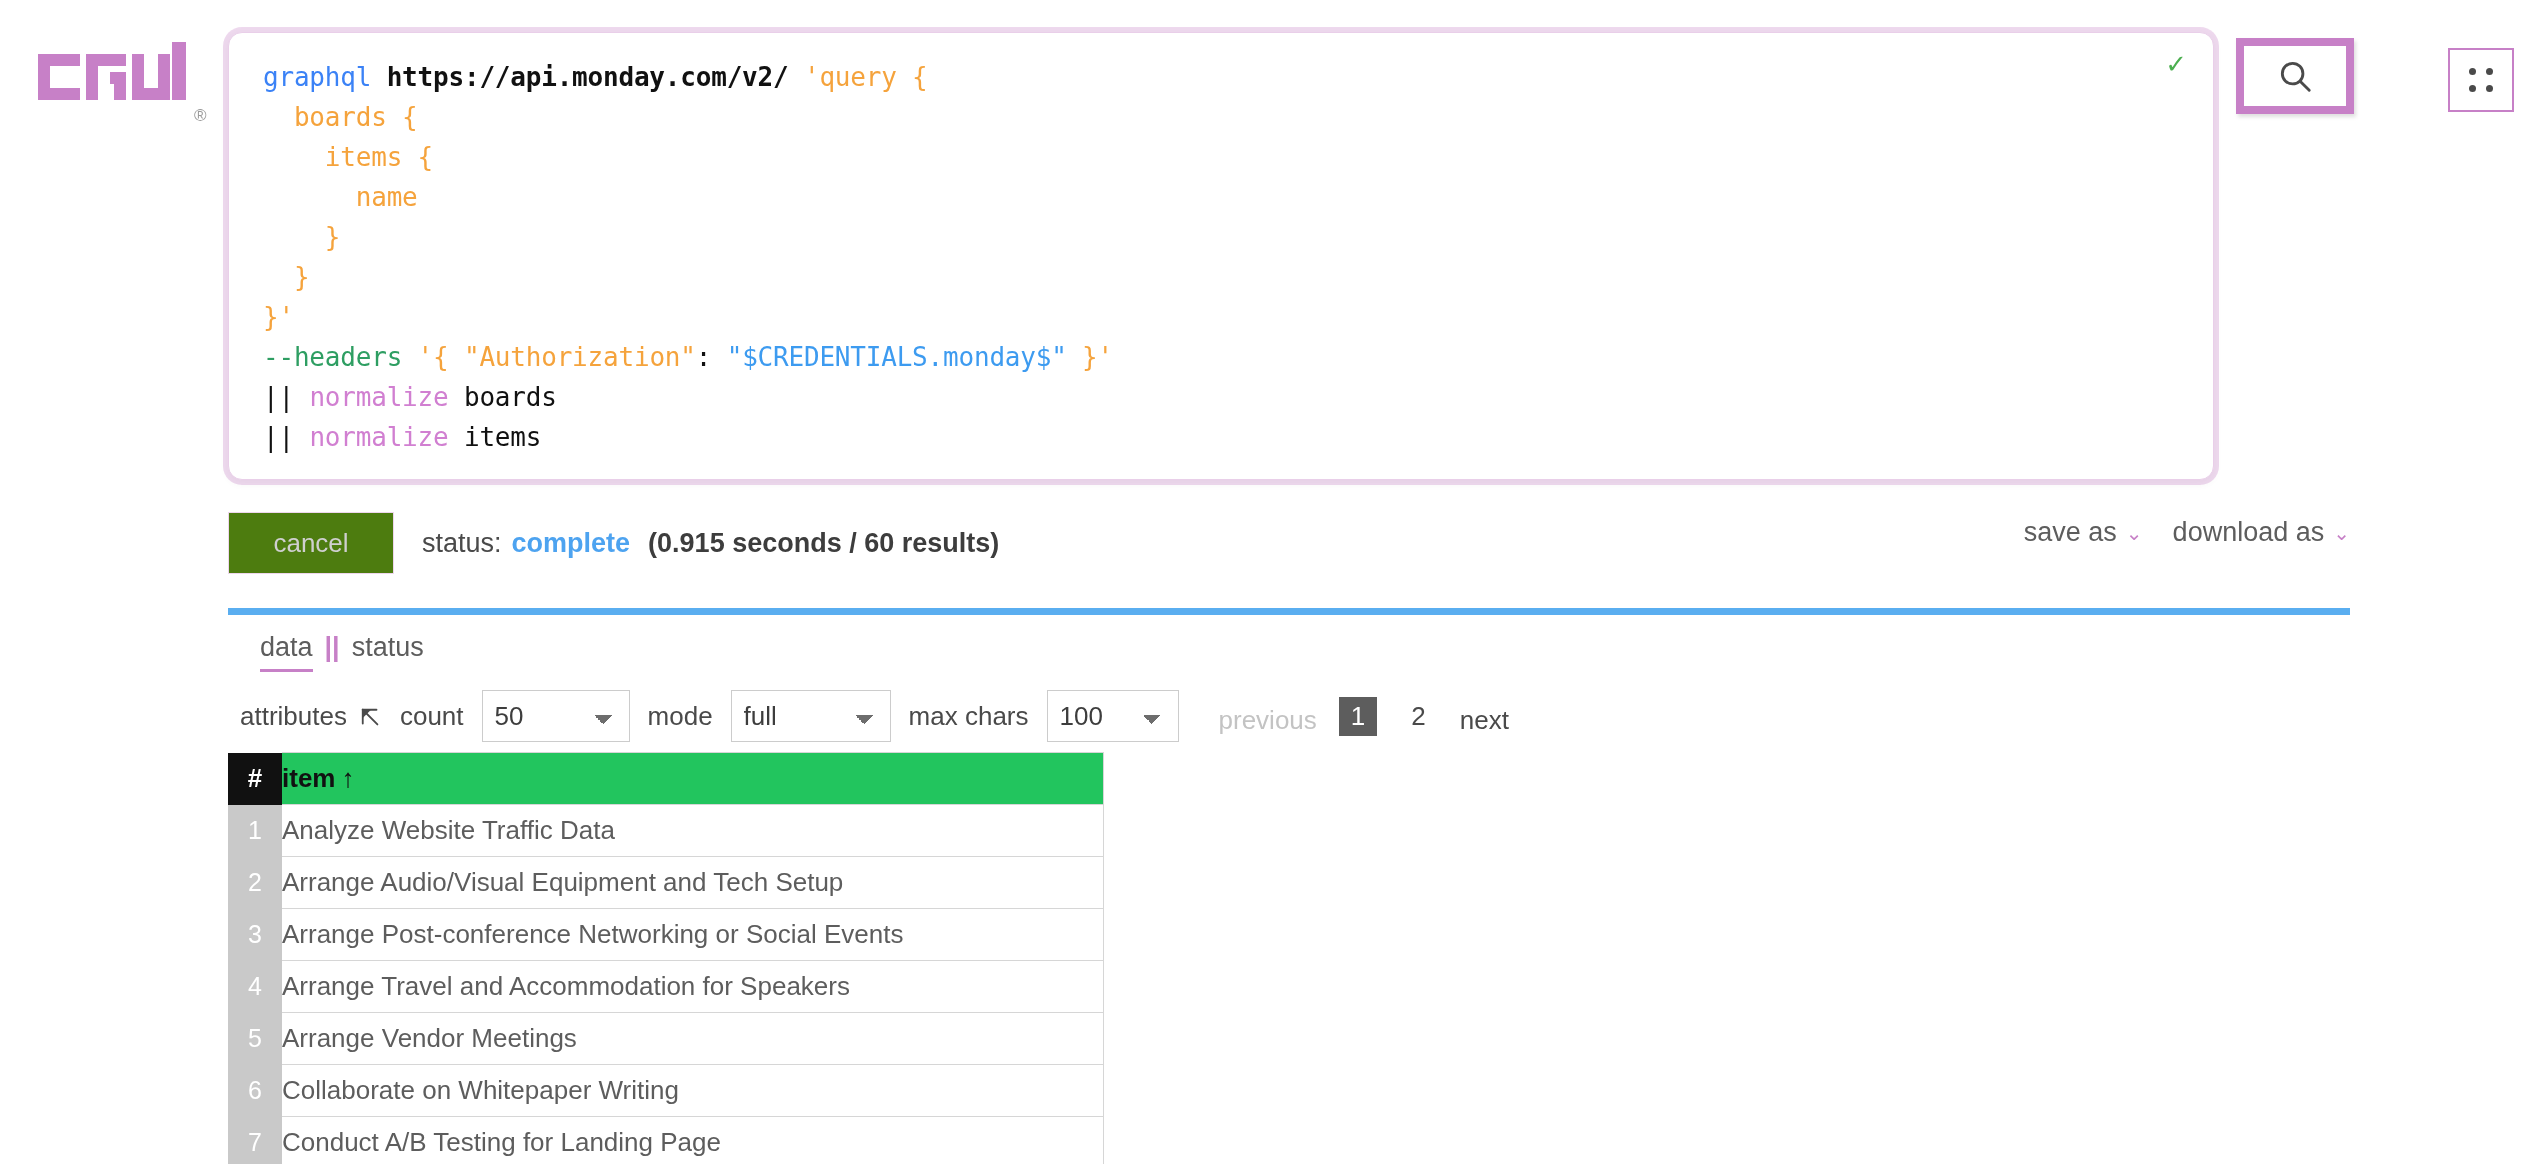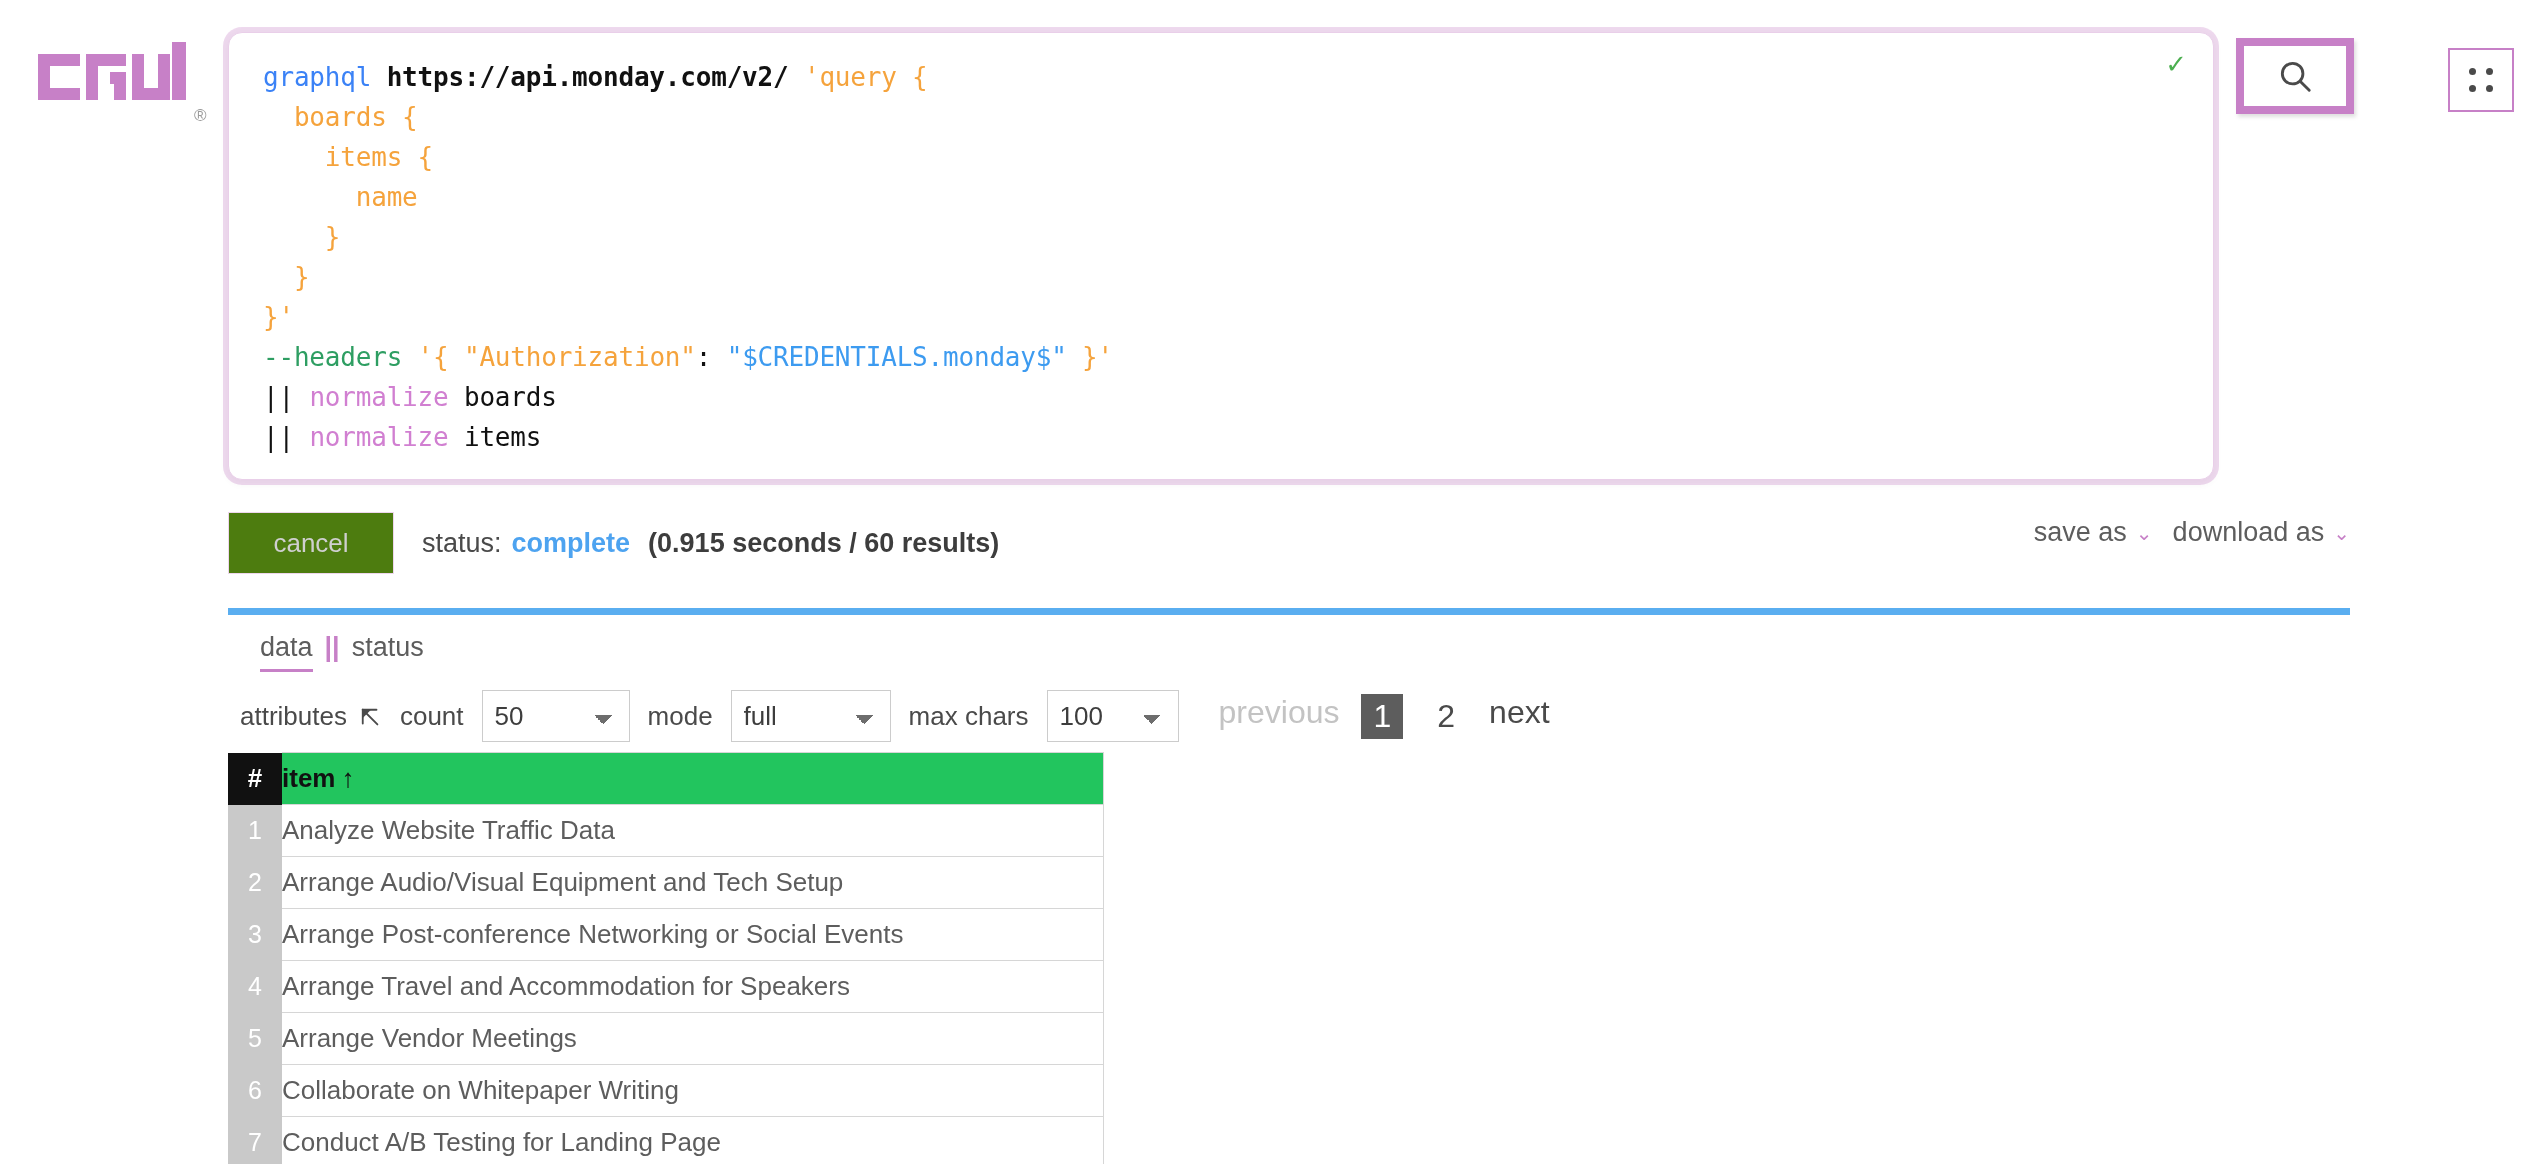--- a/index.html
+++ b/index.html
@@ -98,21 +98,21 @@
     margin-left: 28px;
     font-size: 27px;
     color: #4a4a4a;
     display:flex; align-items:baseline; gap:10px;
   }
   .status-value { color: #4da3f0; font-weight: 700; }
   .status-meta  { color:#3d3d3d; font-weight: 700; margin-left:8px; }
 
   .right-actions {
     position:absolute; right: 0; top: 5px;
-    display:flex; align-items:center; gap: 20px;
+    display:flex; align-items:center; gap: 30px;
     font-size: 27px; color:#5d5d5d;
   }
   .action { display:flex; align-items:center; gap: 9px; cursor:pointer; }
   .chev { color:#c780c7; font-size: 20px; line-height:1; }
 
   
   .divider {
     position:absolute; left:228px; top:608px;
     width: 2122px; height: 7px; background:#5aaef0;
   }
@@ -150,21 +150,21 @@
       linear-gradient(135deg, #6d6d6d 50%, transparent 50%);
     background-position: calc(100% - 26px) 24px, calc(100% - 17px) 24px;
     background-size: 9px 9px, 9px 9px;
     background-repeat: no-repeat;
     cursor:pointer;
   }
   select.count-sel  { width: 148px; }
   select.mode-sel   { width: 160px; }
   select.chars-sel  { width: 132px; }
 
-  .pager { display:flex; align-items:flex-start; gap:22px; margin-left: 22px; font-size:32px; }
+  .pager { display:flex; align-items:flex-end; gap:22px; margin-left: 22px; font-size:26px; }
   .pg { cursor:pointer; color:#4a4a4a; }
   .pg.disabled { color:#c3c3c3; cursor:default; }
   .pg.page { padding: 4px 12px; }
   .pg.page.active { background:#5d5d5d; color:#fff; font-weight:400; }
 
   
   .table-wrap {
     position:absolute; left:228px; top:752px;
     width: 876px;
   }

